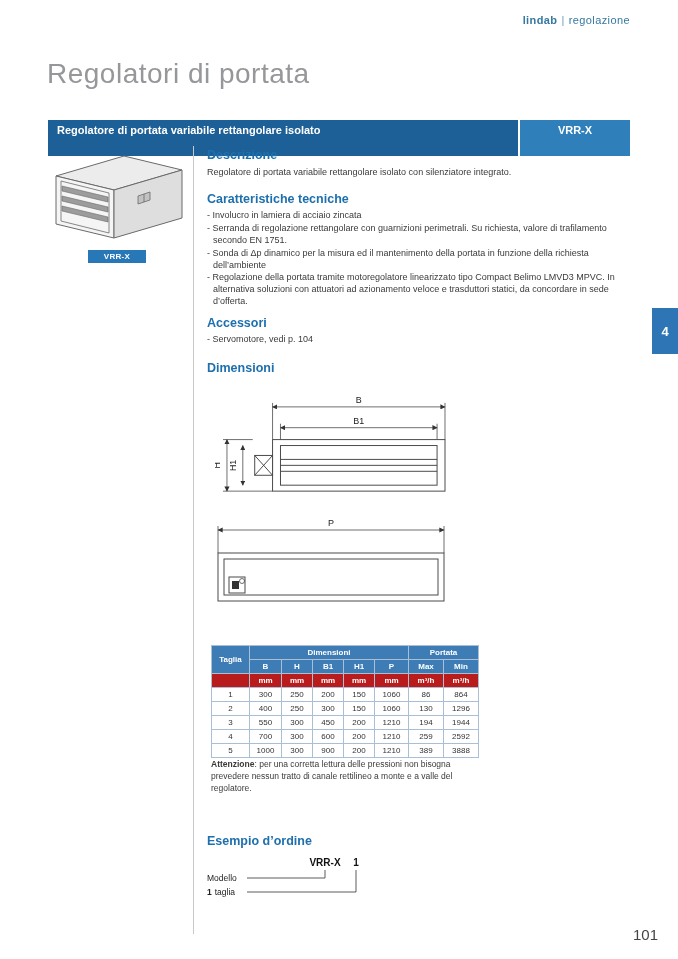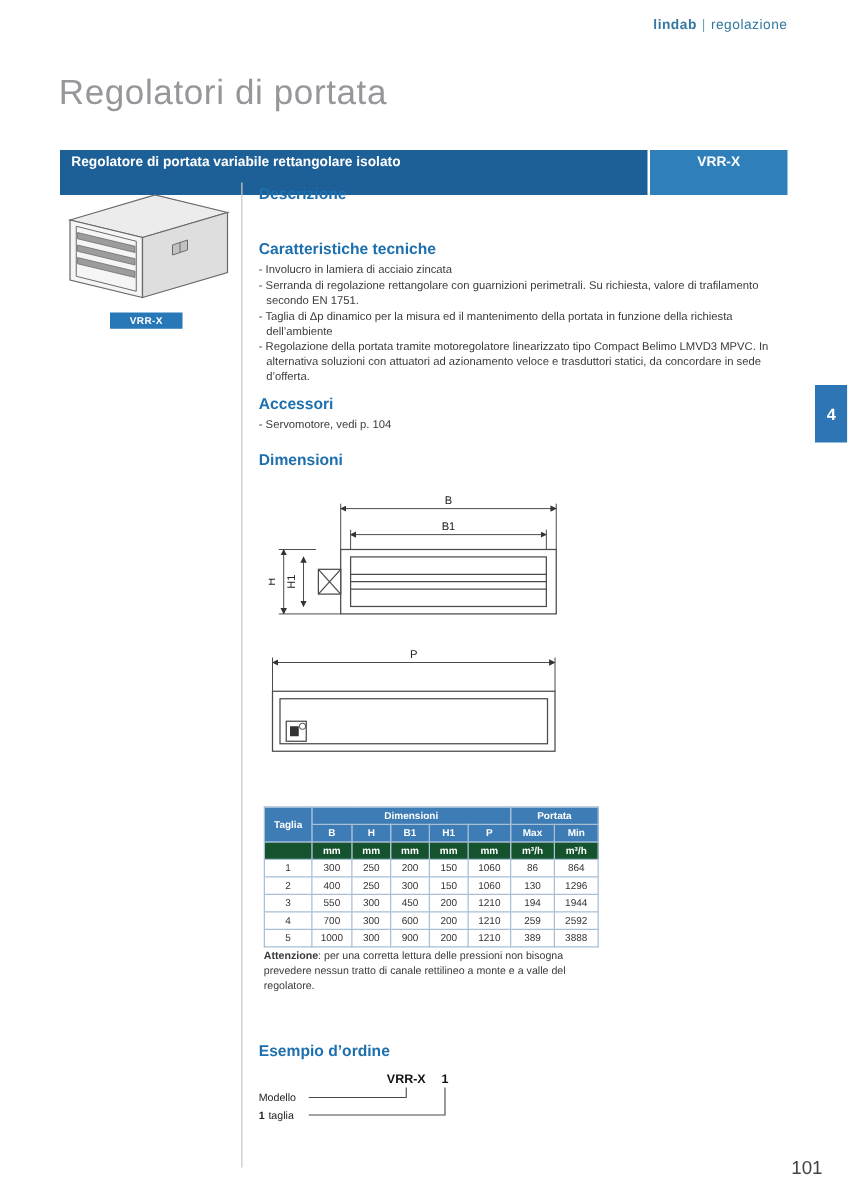--- a/index.html
+++ b/index.html
@@ -38,21 +38,21 @@
   .tech-drawing { position:absolute; }
   svg { font-family:"Liberation Sans", sans-serif; }
   .draw-line { stroke:#4a4a4a; stroke-width:1; }
   .dim-line { stroke:#4a4a4a; stroke-width:0.8; fill:none; }
   .dim-text { font-size:9px; fill:#222; }
 
   
   .dim-table { border-collapse:collapse; font-size:8px; color:#333; }
   .dim-table th, .dim-table td { border:1px solid #a8bfd6; text-align:center; padding:2px 3px; }
   .dim-table thead th { background:#3d7cb4; color:#fff; font-weight:bold; }
-  .dim-table tr.units th { background:#14532d; color:#fff; font-weight:bold; }
+  .dim-table tr.units th { background:#b91c1c; color:#fff; font-weight:bold; }
   .dim-table tbody td { background:#fff; font-weight:normal; }
 
   .note { margin:0; font-size:8.5px; line-height:1.4; color:#3a3a3a; width:278px; }
   .bold { font-weight:bold; }
 
   
   .ord-code { font-size:10px; font-weight:bold; fill:#111; }
   .ord-label { font-size:8.5px; fill:#222; }
   .ord-line { stroke:#4a4a4a; stroke-width:0.9; fill:none; }
 
@@ -90,28 +90,29 @@
       <polygon points="88,46 100,42 100,50 88,54" fill="#c2c2c2" stroke="#6a6a6a" stroke-width="0.8"></polygon>
       <line x1="94" y1="44" x2="94" y2="52" stroke="#6a6a6a" stroke-width="0.8"></line>
     </svg>
   </div>
   <div class="product-badge">VRR-X</div>
 
   <div class="content">
 
     <div class="sec" style="top:0">
       <h2 class="sec-heading">Descrizione</h2>
+      <p class="body-text">Regolatore di portata variabile rettangolare isolato con silenziatore integrato.</p>
     </div>
 
     <div class="sec" style="top:44px">
       <h2 class="sec-heading">Caratteristiche tecniche</h2>
       <ul class="feature-list">
         <li>- Involucro in lamiera di acciaio zincata</li>
         <li>- Serranda di regolazione rettangolare con guarnizioni perimetrali. Su richiesta, valore di trafilamento secondo EN 1751.</li>
-        <li>- Taglia di Δp dinamico per la misura ed il mantenimento della portata in funzione della richiesta dell’ambiente</li>
+        <li>- Sonda di Δp dinamico per la misura ed il mantenimento della portata in funzione della richiesta dell’ambiente</li>
         <li>- Regolazione della portata tramite motoregolatore linearizzato tipo Compact Belimo LMVD3 MPVC. In alternativa soluzioni con attuatori ad azionamento veloce e trasduttori statici, da concordare in sede d’offerta.</li>
       </ul>
     </div>
 
     <div class="sec" style="top:168px">
       <h2 class="sec-heading">Accessori</h2>
       <ul class="feature-list">
         <li>- Servomotore, vedi p. 104</li>
       </ul>
     </div>

